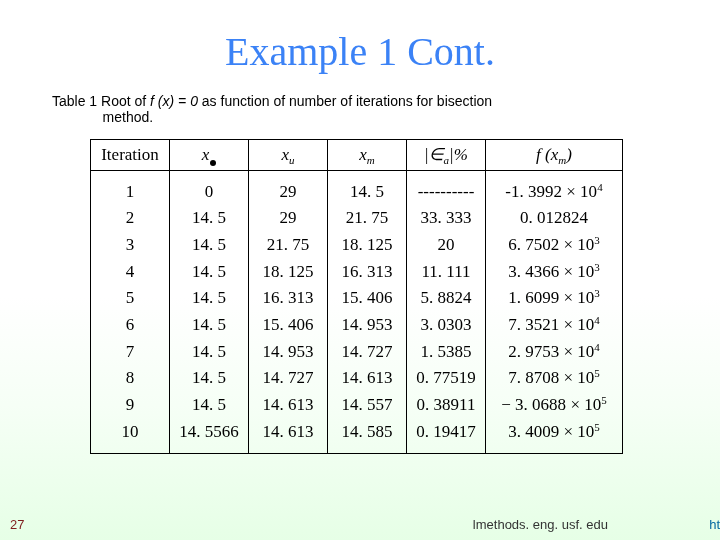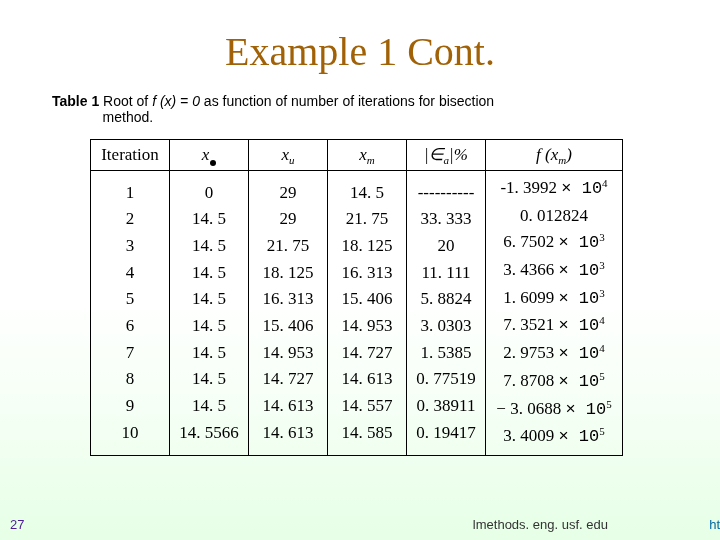--- a/index.html
+++ b/index.html
@@ -7,27 +7,27 @@
     font-family:Verdana,Geneva,sans-serif;
     background:linear-gradient(to bottom,#ffffff 0%,#ffffff 55%,#f6fff6 75%,#e6ffe6 100%);
     color:#000;
     position:relative;
   }
   .title{
     font-family:"Times New Roman",Times,serif;
     font-size:40px;
     text-align:center;
     margin:28px 0 18px 0;
-    color:#a16207;
+    color:#3b82f6;
   }
   .caption{
     font-size:14px;
     margin:0 0 14px 52px;
   }
-  .caption .bold{font-weight:bold}
+  .caption .bold{font-weight:normal}
   .caption .fx{font-family:Liberation Sans, sans-serif;font-style:italic}
   table{
     border-collapse:collapse;
     margin-left:90px;
     font-family:"Times New Roman",Times,serif;
     font-size:17px;
     background:transparent;
   }
   th,td{
     border:1px solid #000;
@@ -41,23 +41,23 @@
   .col-xu{width:78px}
   .col-xm{width:78px}
   .col-ea{width:78px}
   .col-fx{width:136px}
   td{height:27px}
   .stackcell{height:274px;padding:4px 0;line-height:1.57}
   .stackcell div{height:auto}
   .hdr-math{font-style:italic;font-family:'Times New Roman',serif}
   .sub{font-size:11px;font-style:italic;vertical-align:-4px}
   .exp{font-size:11px;vertical-align:6px}
-  .times{font-family:Liberation Mono, monospace}
+  .times{font-family:Liberation Serif, serif}
   .page-num{
-    position:absolute;left:10px;bottom:8px;font-size:13px;color:#4c1d95;
+    position:absolute;left:10px;bottom:8px;font-size:13px;color:#7f1d1d;
     font-family:Verdana,Geneva,sans-serif;
   }
   .footer-link{
     position:absolute;right:112px;bottom:8px;font-size:13px;color:#333;
     font-family:Verdana,Geneva,sans-serif;text-align:right;
   }
   .right-cut{
     position:absolute;right:0;bottom:8px;font-size:13px;color:#0369a1;
     font-family:Verdana,Geneva,sans-serif;
   }

